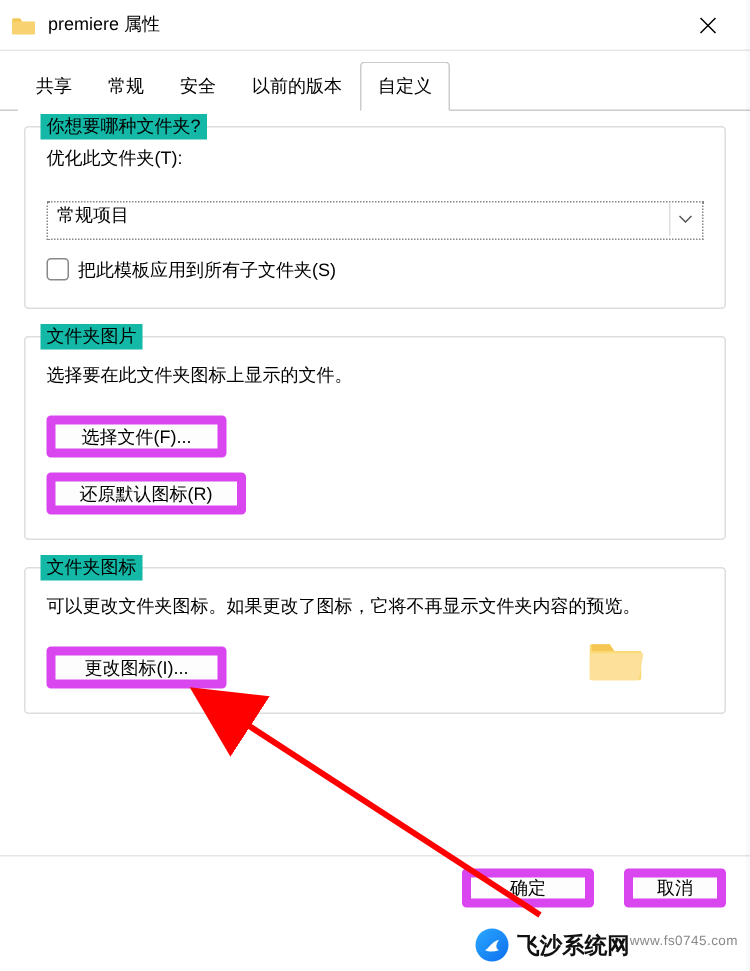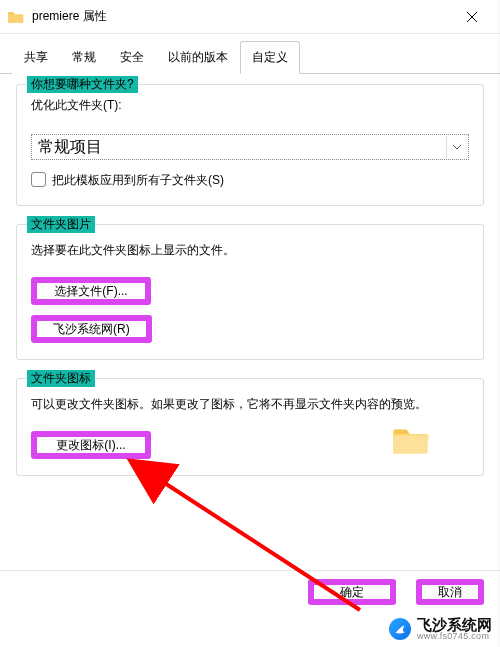--- a/index.html
+++ b/index.html
@@ -72,23 +72,23 @@
     background: #14b8a6;
     padding: 0 4px;
     font-size: 12px;
   }
   .label { margin-bottom: 20px; font-size: 12px; }
   .select {
     width: 100%;
     height: 26px;
     border: 1px dotted #888;
     display: flex;
-    align-items: center;
+    align-items: flex-start;
     padding: 0 6px;
-    font-size: 16px;
+    font-size: 12px;
     justify-content: space-between;
     background: #fff;
     font-family: Liberation Mono, monospace;
   }
   .select .chev {
     width: 20px; height: 22px;
     border-left: 1px solid #ddd;
     display:flex; align-items:center; justify-content:center;
     margin-right: -4px;
   }
@@ -156,21 +156,21 @@
     align-items:center;
     gap: 6px;
     background:#fff;
     padding: 2px 4px;
   }
   .watermark .wlogo {
     width: 22px; height: 22px; border-radius: 50%;
     background: linear-gradient(135deg,#2aa8ff,#0e6ff0);
     display:flex;align-items:center;justify-content:center;
   }
-  .watermark .wtxt { display:flex; flex-direction:column; line-height:1; }
+  .watermark .wtxt { display:flex; line-height:1; }
   .watermark .wt1 { font-size: 15px; font-weight:600; color:#111; }
   .watermark .wt2 { font-size: 9px; color:#888; letter-spacing: .3px; }
   .cut-right {
     
     position:absolute; right:0; top:0; width:3px; height:100%;
     background: rgba(0,0,0,0.02);
   }
 </style>
 </head>
 <body>
@@ -214,21 +214,21 @@
     <div class="checkrow">
       <span class="checkbox"></span>
       <span>把此模板应用到所有子文件夹(S)</span>
     </div>
   </div>
 
   <div class="group">
     <span class="group-title">文件夹图片</span>
     <div class="desc">选择要在此文件夹图标上显示的文件。</div>
     <div class="btn">选择文件(F)...</div><br>
-    <div class="btn">飞沙系统网(R)</div>
+    <div class="btn">还原默认图标(R)</div>
   </div>
 
   <div class="group">
     <span class="group-title">文件夹图标</span>
     <div class="desc">可以更改文件夹图标。如果更改了图标，它将不再显示文件夹内容的预览。</div>
     <div class="iconrow">
       <div class="btn">更改图标(I)...</div>
       <span class="folder-big">
         <svg viewBox="0 0 48 40" width="36" height="30">
           <path d="M2 6h16l4 6h24v24a2 2 0 0 1-2 2H2a2 2 0 0 1-2-2V8a2 2 0 0 1 2-2z" fill="#fbd977"></path>

